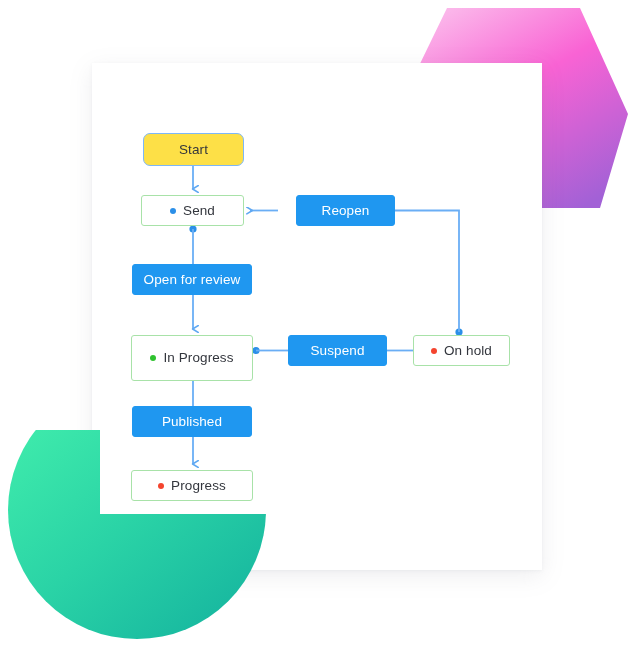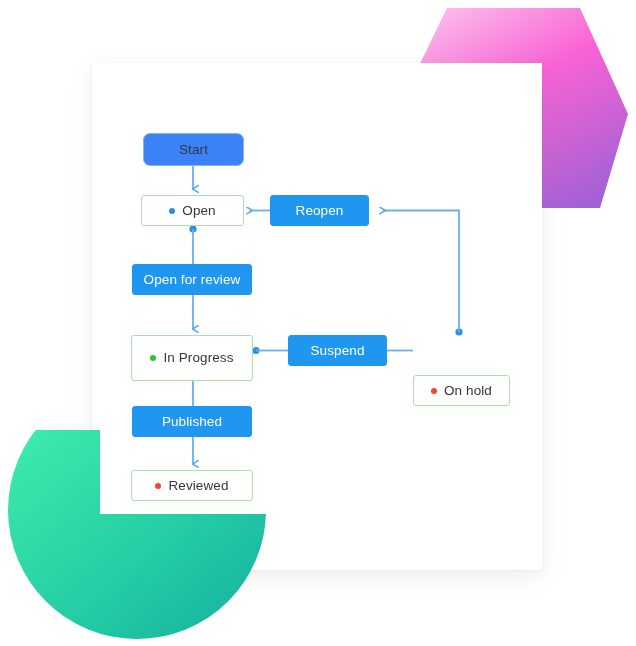--- a/index.html
+++ b/index.html
@@ -76,21 +76,21 @@
     display: flex;
     align-items: center;
     justify-content: center;
     font-size: 13.5px;
     letter-spacing: 0.1px;
     white-space: nowrap;
     pointer-events: auto;
     z-index: 6;
   }
   .node-start {
-    background: #3b82f6;
+    background: #fde047;
     border: 1px solid #7db7f7;
     border-radius: 7px;
     color: #33363d;
   }
   .node-status {
     background: #ffffff;
     border: 1px solid #a8e2a8;
     border-radius: 3px;
     color: #33363d;
   }
@@ -177,48 +177,48 @@
       <circle cx="193" cy="369" r="3.6" fill="#2b8fe8"></circle>
       <line x1="193" y1="369" x2="193" y2="464" stroke="#6aaef5" stroke-width="1.8" marker-end="url(#arrowDown)"></line>
     </svg>
 
     <div class="node node-start" style="left:143px; top:133px; width:101px; height:33px;">
       <span class="node-label">Start</span>
     </div>
 
     <div class="node node-status" style="left:141px; top:195px; width:103px; height:31px;">
       <span class="dot dot-blue"></span>
-      <span class="node-label">Open</span>
-    </div>
-
-    <div class="node node-action" style="left:270px; top:195px; width:99px; height:31px;">
+      <span class="node-label">Send</span>
+    </div>
+
+    <div class="node node-action" style="left:296px; top:195px; width:99px; height:31px;">
       <span class="node-label">Reopen</span>
     </div>
 
     <div class="node node-action" style="left:132px; top:264px; width:120px; height:31px;">
       <span class="node-label">Open for review</span>
     </div>
 
     <div class="node node-status" style="left:131px; top:335px; width:122px; height:46px;">
       <span class="dot dot-green"></span>
       <span class="node-label">In Progress</span>
     </div>
 
     <div class="node node-action" style="left:288px; top:335px; width:99px; height:31px;align-items:center;">
       <span class="node-label">Suspend</span>
     </div>
 
-    <div class="node node-status" style="left:413px; top:335px; width:97px; height:31px;margin-top:40px;">
+    <div class="node node-status" style="left:413px; top:335px; width:97px; height:31px;">
       <span class="dot dot-red"></span>
       <span class="node-label">On hold</span>
     </div>
 
     <div class="node node-action" style="left:132px; top:406px; width:120px; height:31px;">
       <span class="node-label">Published</span>
     </div>
 
     <div class="node node-status" style="left:131px; top:470px; width:122px; height:31px;">
       <span class="dot dot-red"></span>
-      <span class="node-label">Reviewed</span>
+      <span class="node-label">Progress</span>
     </div>
 
   </div>
 </div>
 
 </body></html>

